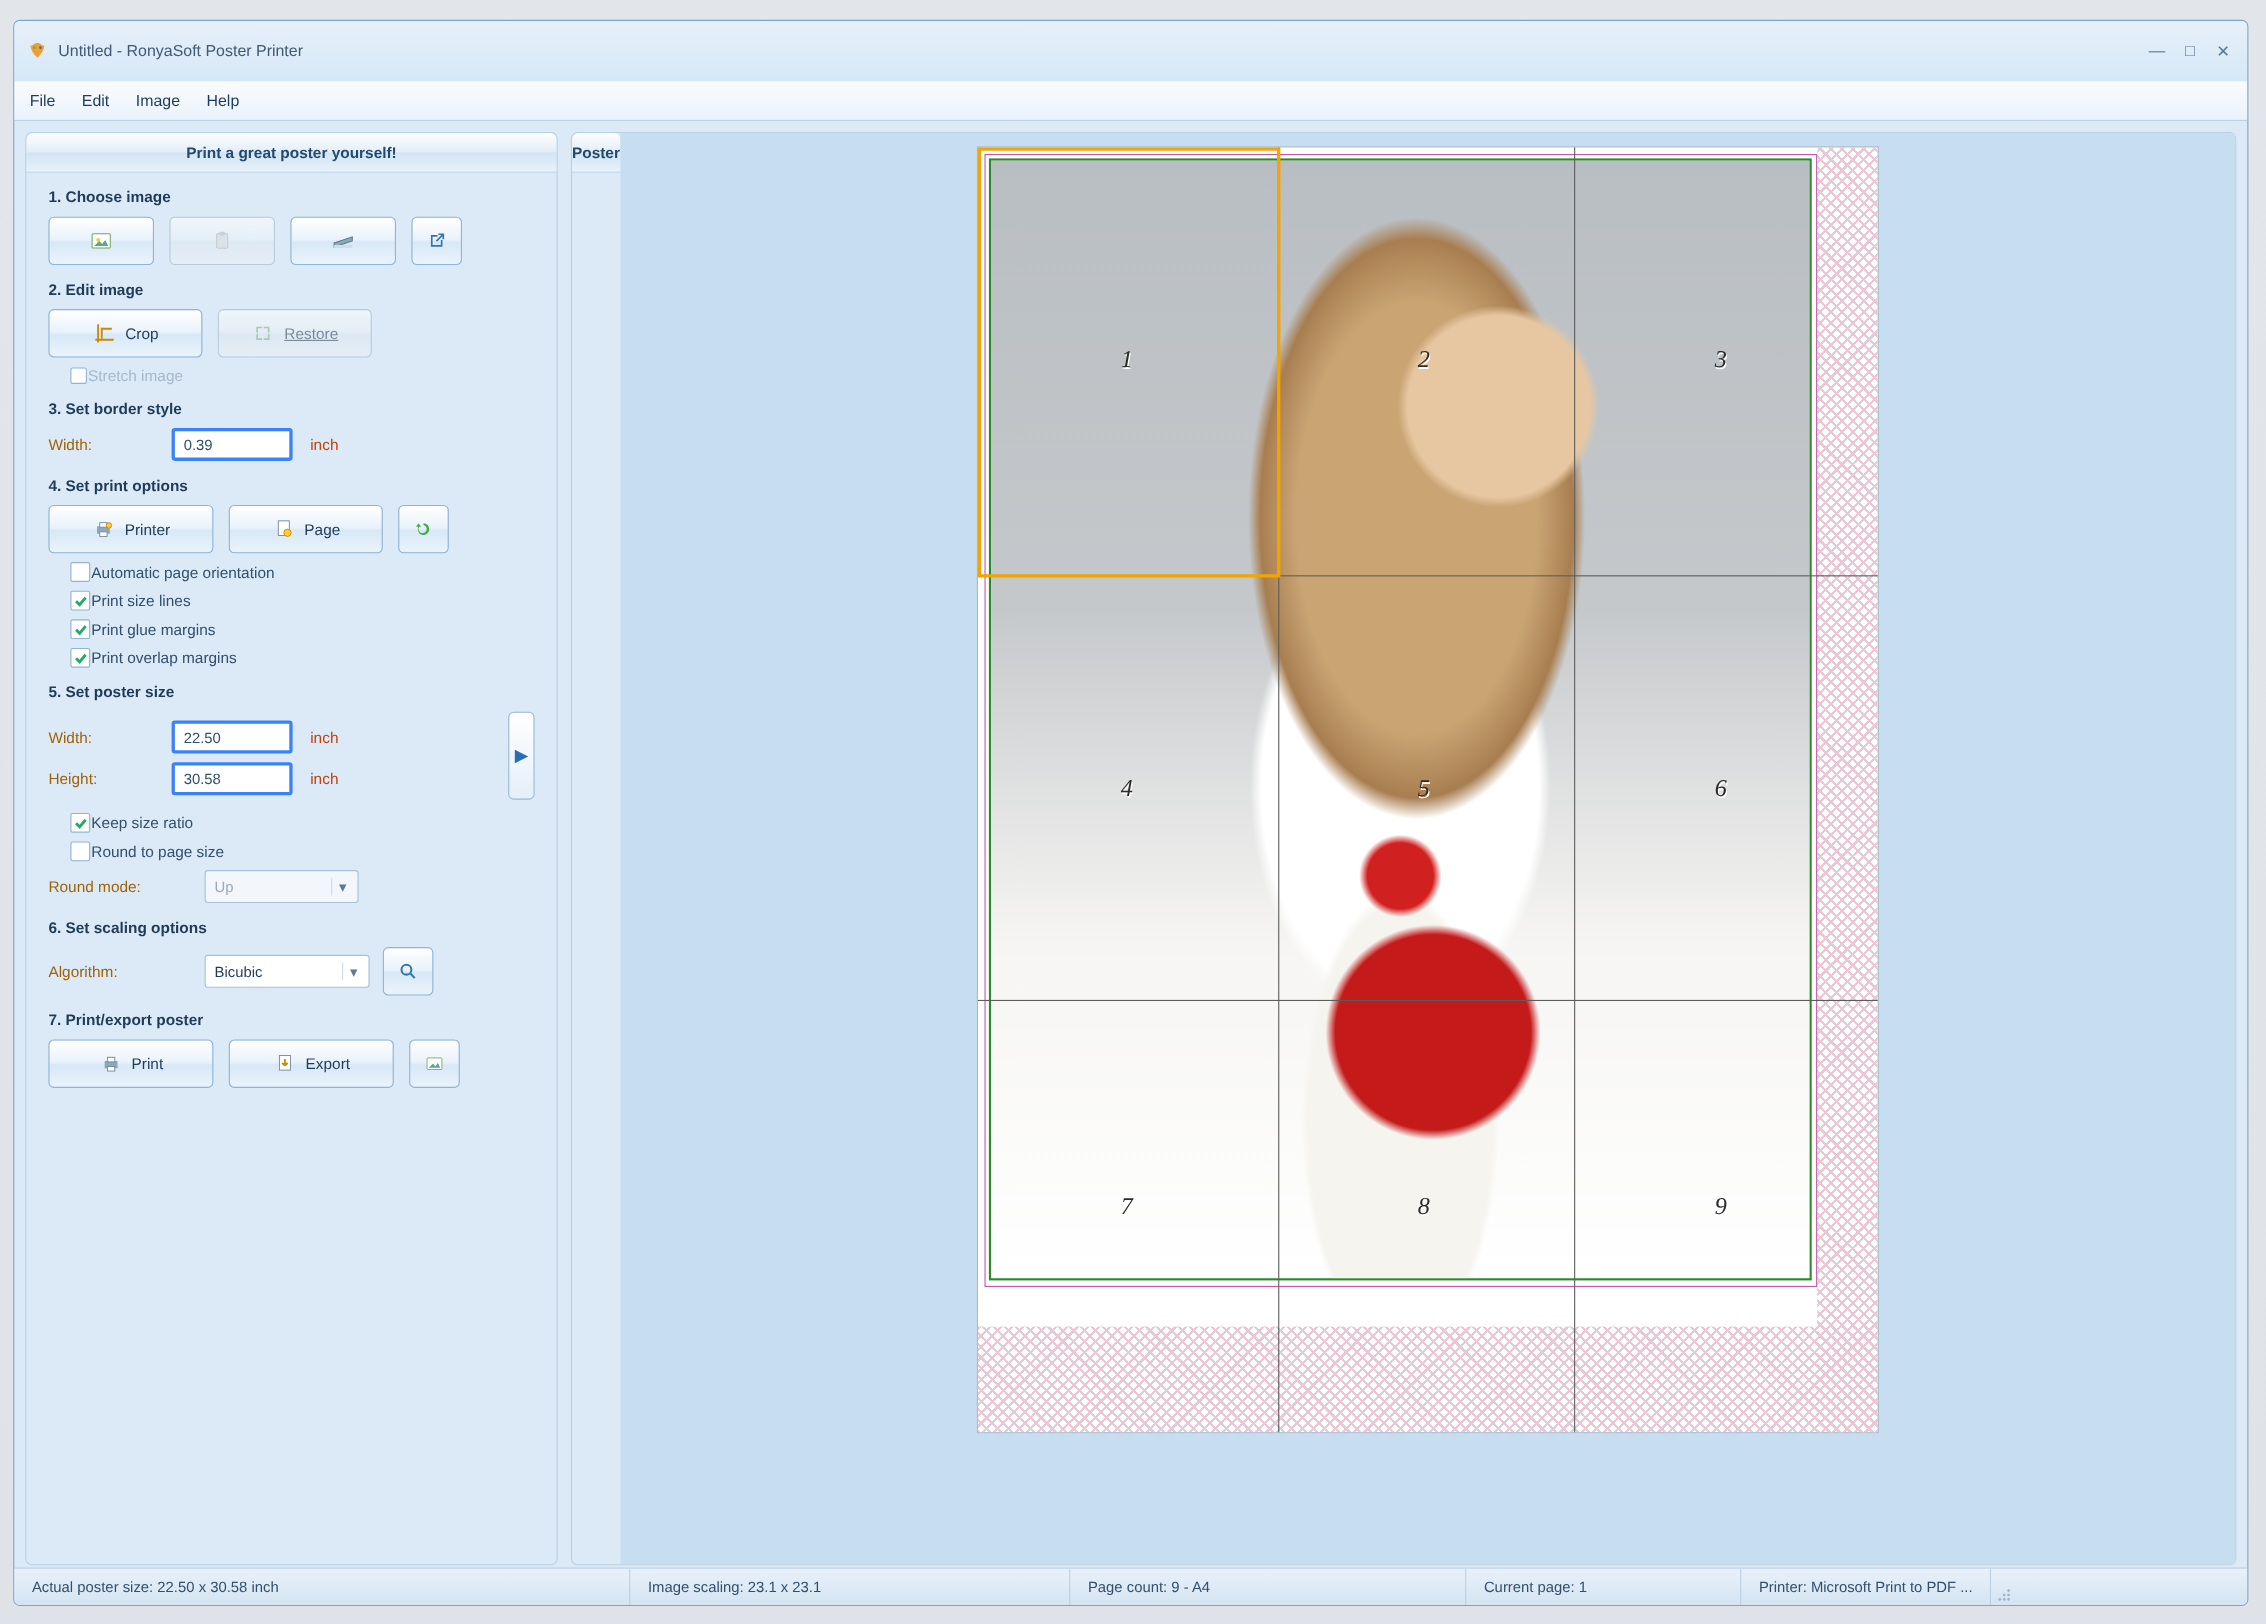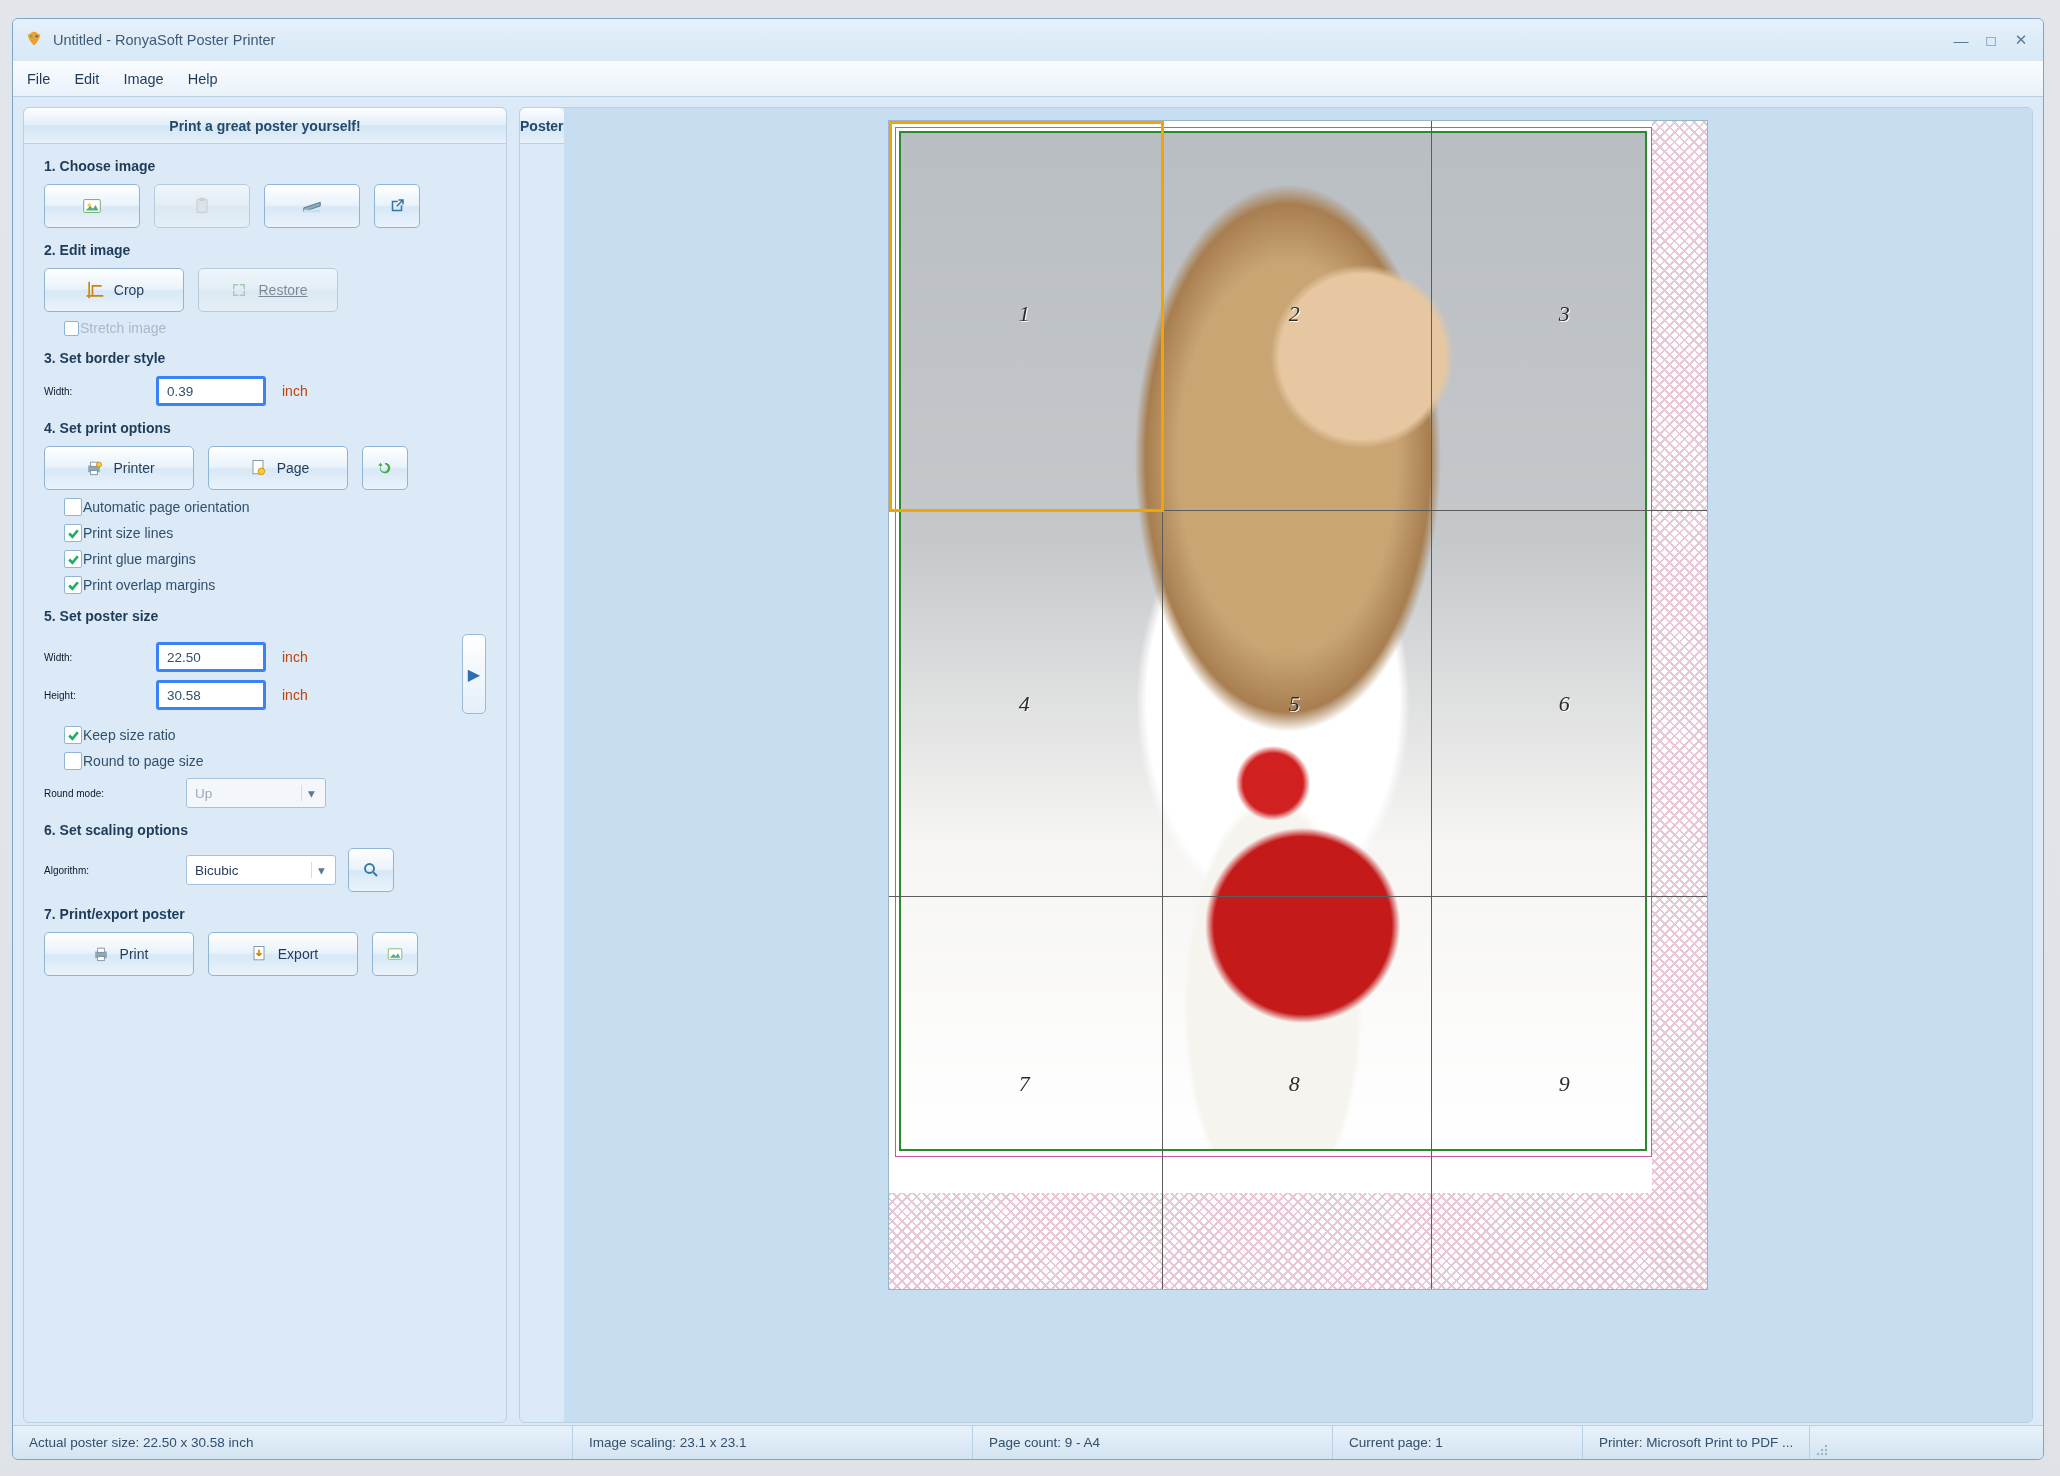--- a/index.html
+++ b/index.html
@@ -21,21 +21,21 @@
   left: 12px; top: 18px;
   width: 2032px; height: 1442px;
   background: #dbeaf6;
   border: 1px solid #7da5c9;
   border-radius: 6px;
   display: flex;
   flex-direction: column;
   overflow: hidden;
 }
 .titlebar {
-  height: 42px;
+  height: 55px;
   display: flex;
   align-items: center;
   padding: 0 10px;
   background: linear-gradient(#e6f0fa,#d6e8f7);
 }
 .titlebar .app-icon { width: 22px; height: 22px; margin-right: 8px; display:inline-flex; align-items:center; justify-content:center;}
 .titlebar .title { flex: 1; font-size: 14.5px; color:#3f5a75; }
 .win-controls { display:flex; gap:6px; }
 .win-btn { width:24px; height:18px; display:flex; align-items:center; justify-content:center; color:#5b7a96; cursor:pointer; font-size:15px;}
 .menubar {
@@ -67,21 +67,21 @@
   height:44px; min-width:96px;
   background:linear-gradient(#ffffff,#e9f2fb 47%,#d8e8f7 53%,#eaf3fb);
   border:1px solid #8fb4d4; border-radius:5px;
   display:flex; align-items:center; justify-content:center; gap:8px;
   color:#1f3b5a; cursor:pointer; padding:0 14px; font-size:14px;
 }
 .btn.icon-only { min-width:46px; width:46px; padding:0;}
 .btn.disabled { opacity:.55; filter:grayscale(.4); cursor:default;text-decoration:underline;}
 .icon { display:inline-flex; width:22px; height:22px; align-items:center; justify-content:center; }
 .field-row { display:flex; align-items:center; gap:12px; margin:8px 0;}
-.label { width:130px; color:#0f172a; font-size:10px;}
+.label { width:130px; color:#a16207; font-size:14px;}
 input.text {
   width:110px; height:30px; border:3px solid #3b82f6; border-radius:3px;
   padding:0 8px; font-size:13.5px; background:#fff; color:#30506d;
 }
 .unit { color:#c2410c; font-size:14px; margin-left:4px;}
 .chk-row { display:flex; align-items:center; gap:1px; margin:8px 0 8px 20px;}
 .chk {
   width:18px; height:18px; border:1px solid #8fb4d4; border-radius:2px; background:#fff;
   display:inline-flex; align-items:center; justify-content:center; cursor:pointer;
 }

